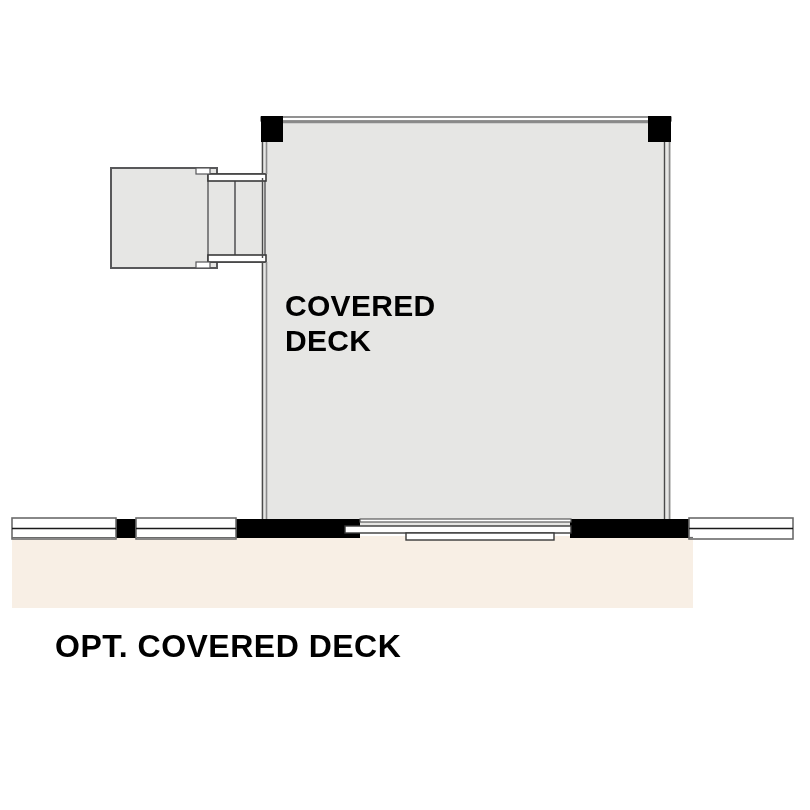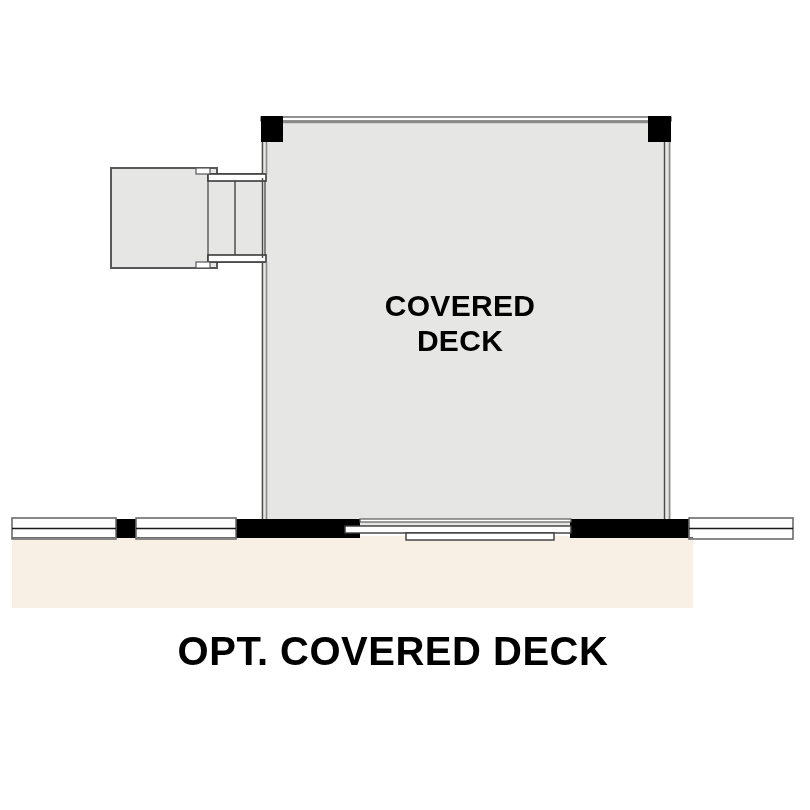--- a/index.html
+++ b/index.html
@@ -19,36 +19,35 @@
     left: 0;
     top: 0;
     width: 810px;
     height: 810px;
   }
   .plan-label {
     position: absolute;
     font-family: "Liberation Sans", sans-serif;
     font-weight: bold;
     color: #000000;
-    text-align: center;
     white-space: pre;
     line-height: 1.18;
     letter-spacing: 0.3px;
   }
   #deck-room-label {
     left: 285px;
     top: 288px;
     width: 350px;
     font-size: 30px;
   }
   #plan-title {
-    left: 43px;
+    left: 55px;
     top: 628px;
     width: 700px;
-    font-size: 40px;
+    font-size: 32px;
     letter-spacing: 0.5px;
   }
 </style>
 </head>
 <body>
 
 <svg id="plan" viewBox="0 0 810 810" xmlns="http://www.w3.org/2000/svg">
 
   <rect x="0" y="0" width="810" height="810" fill="#ffffff"></rect>
 

